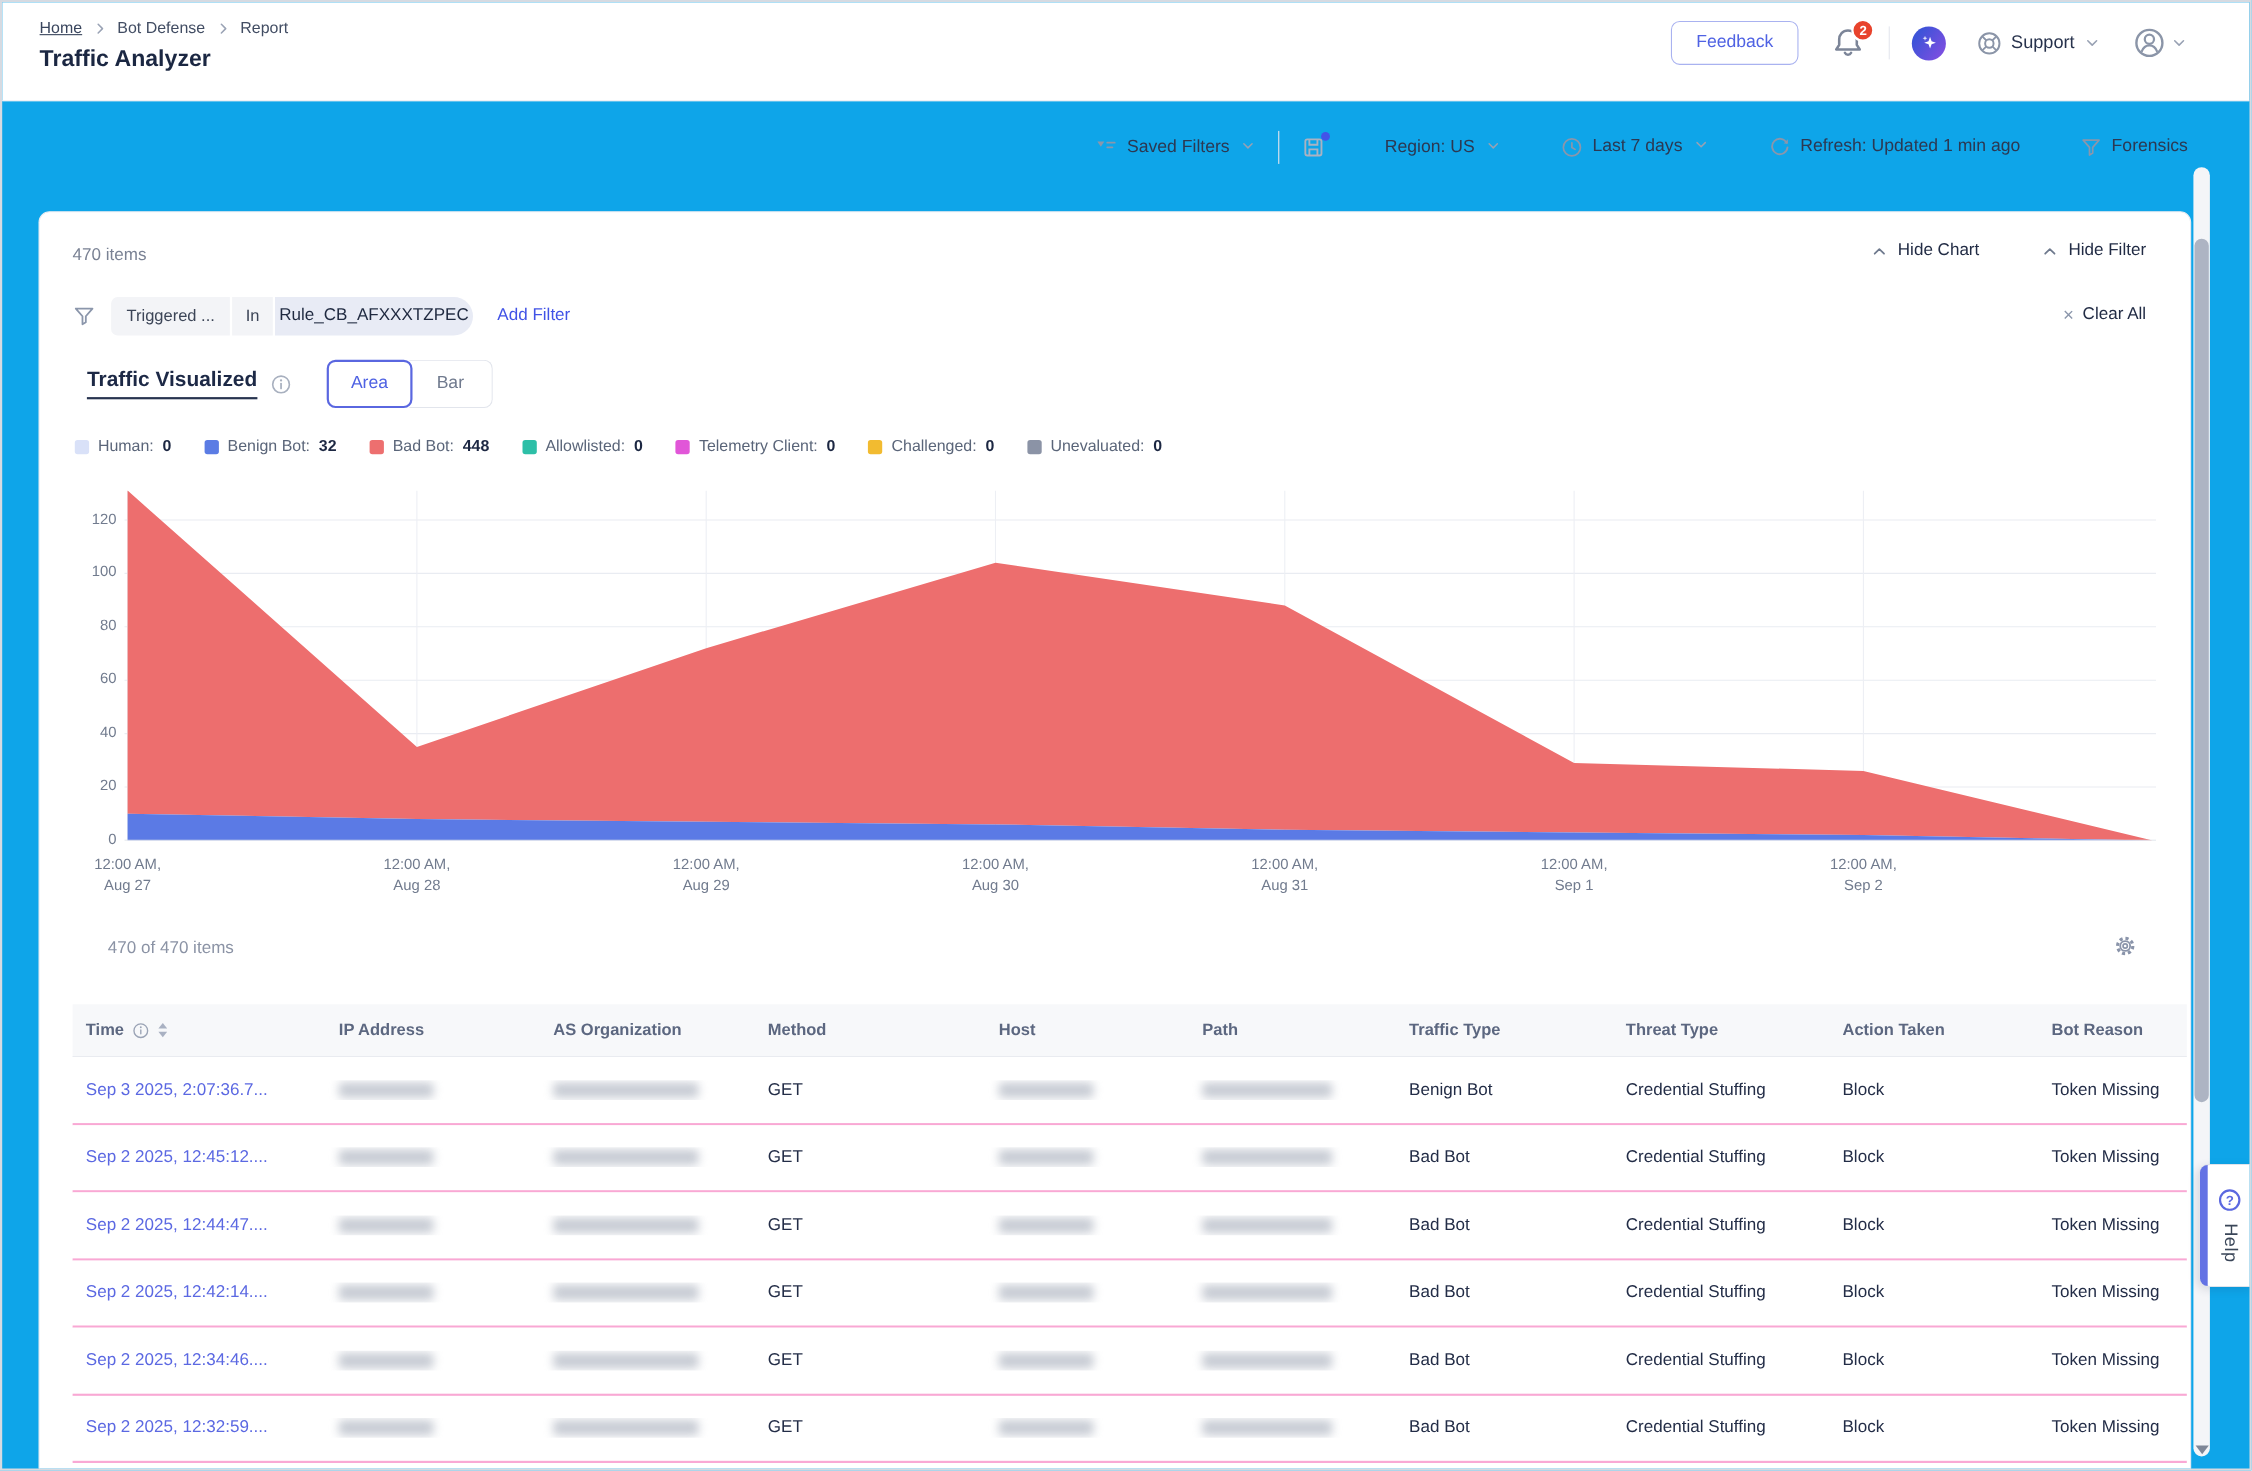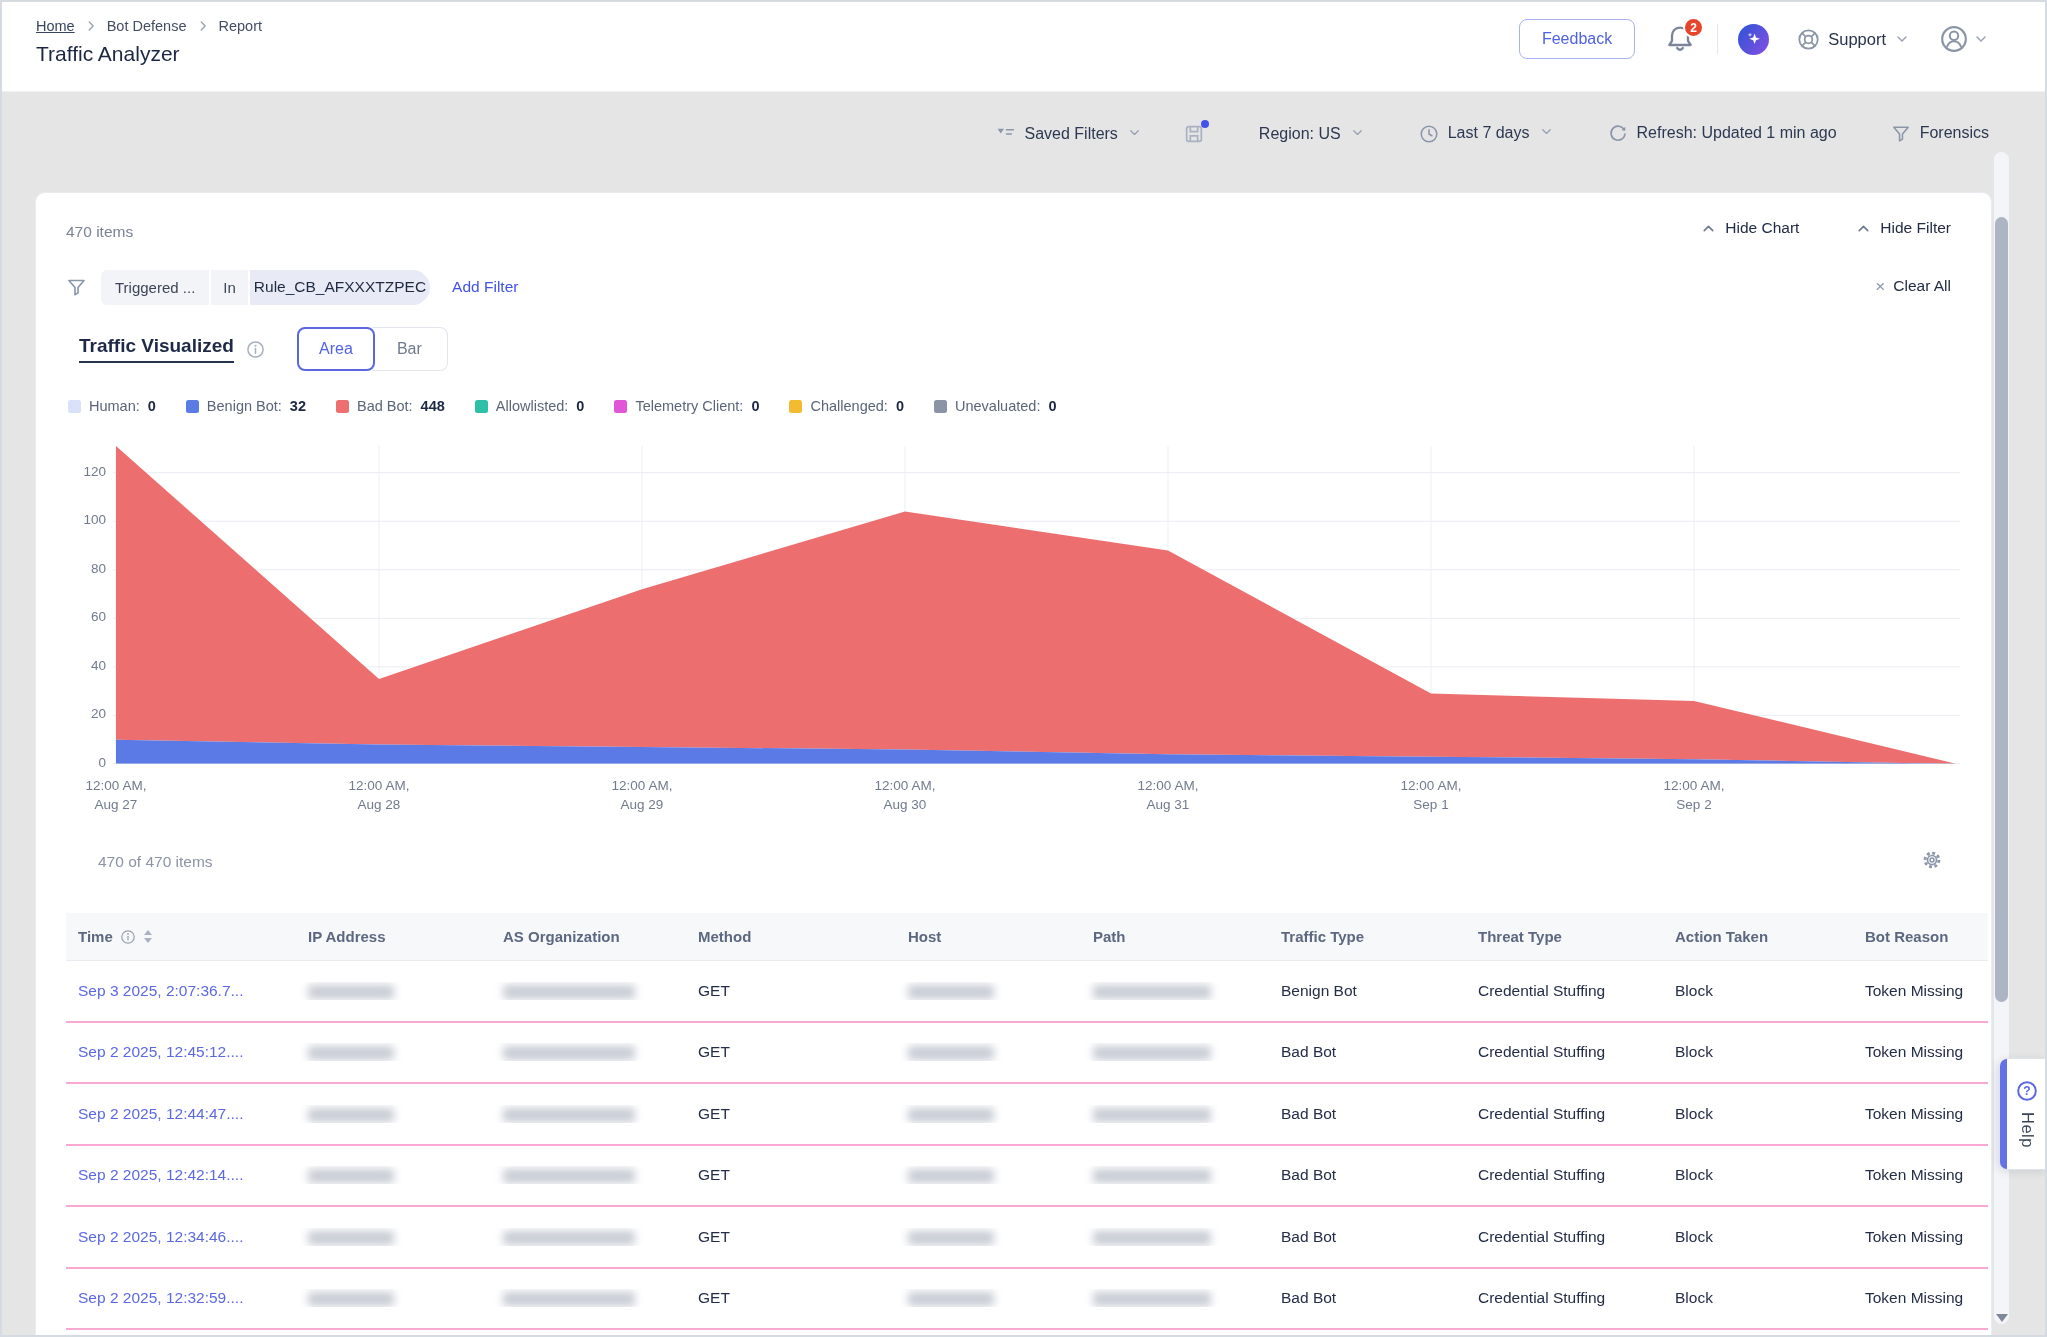--- a/index.html
+++ b/index.html
@@ -1,28 +1,28 @@
 <!DOCTYPE html>
 <html><head>
 <meta charset="utf-8">
 <style>
   * { margin:0; padding:0; box-sizing:border-box; }
   html,body { background:#fff; }
   body { font-family:"Liberation Sans", sans-serif; }
-  .page { position:relative; width:2047px; height:1337px; background:#e5e5e5;
+  .page { position:relative; width:2047px; height:1337px; background:#0ea5e9;
           border:2px solid #d6dae1; overflow:hidden; color:#27324c; }
 
   
   .top-header { position:absolute; left:0; top:0; width:100%; height:90px;
                 border-bottom:1px solid #eef0f4; background:#fff; }
   .breadcrumb { position:absolute; left:34px; top:16px; display:flex; align-items:center;
                 gap:9px; font-size:14.5px; color:#424d63; }
   .crumb-home { color:#39455d; text-decoration:underline; cursor:pointer; }
   .crumb-sep { display:flex; align-items:center; color:#9aa3b5; }
-  .page-title { position:absolute; left:34px; top:40px; font-size:21px; font-weight:400; color:#1b2742; }
+  .page-title { position:absolute; left:34px; top:40px; font-size:21px; font-weight:700; color:#1b2742; }
 
   .header-right { position:absolute; top:15px; right:56px; height:44px;
                   display:flex; align-items:center; }
   .feedback-btn { height:40px; padding:0 22px; border:1.5px solid #a9b2f0; border-radius:8px;
                   background:#fff; color:#4f62e3; font-size:16px; font-family:inherit; cursor:pointer; }
   .bell-wrap { position:relative; margin-left:30px; width:30px; height:30px; cursor:pointer; }
   .badge { position:absolute; top:-7px; right:-9px; min-width:21px; height:21px; border-radius:11px;
            background:#e8432c; border:2.5px solid #fff; color:#fff; font-size:12px; font-weight:bold;
            display:flex; align-items:center; justify-content:center; padding:0 4px; }
   .hdr-divider { width:1px; height:30px; background:#e4e7ee; margin:0 20px 0 22px; }

